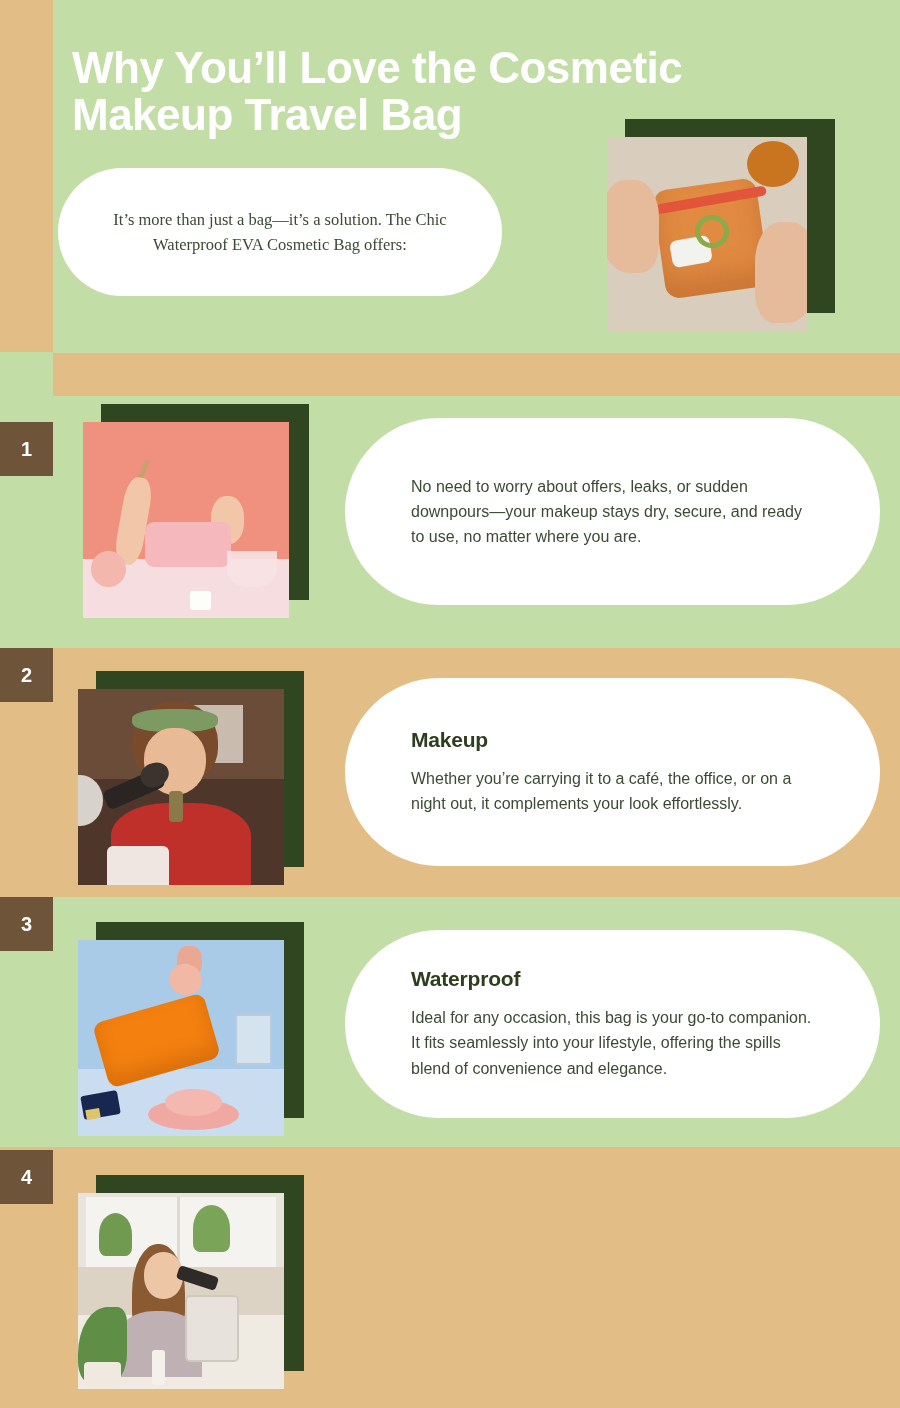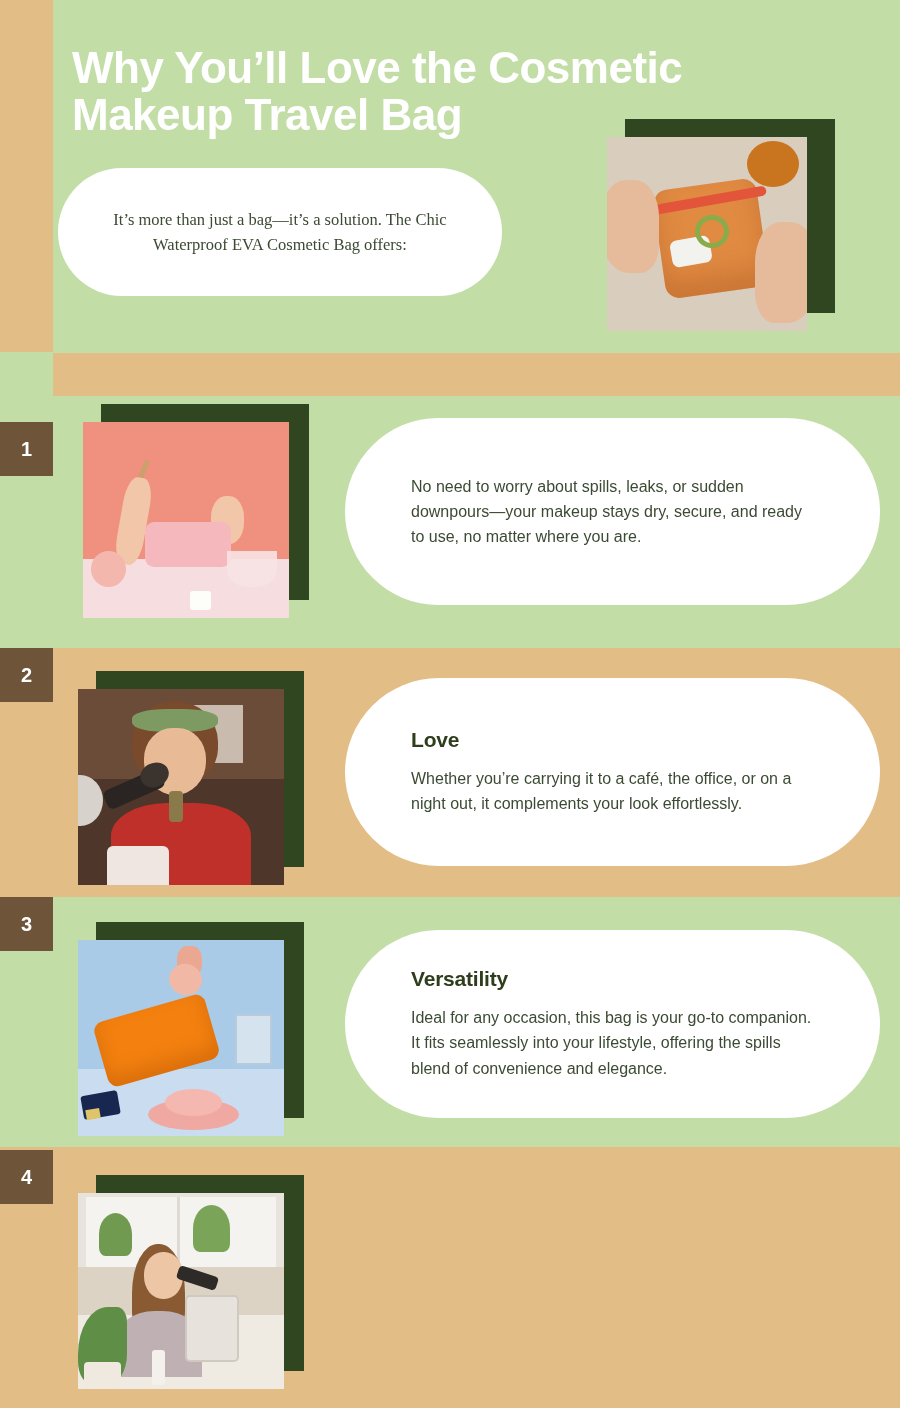--- a/index.html
+++ b/index.html
@@ -368,21 +368,21 @@
             <div class="t1-bag"></div>
           <div class="t1-bowl"></div>
             <div class="t1-perf"></div>
             <div class="t1-cube"></div>
         </div>
       </div>
     </div>
 
     <div class="card-pill" style="left:345px; top:22px; width:535px; height:187px;">
       <div class="card-inner">
-        <div class="card-body">No need to worry about spills, leaks, or sudden downpours—your makeup stays dry, secure, and ready to use, no matter where you are.</div>
+        <div class="card-body">No need to worry about offers, leaks, or sudden downpours—your makeup stays dry, secure, and ready to use, no matter where you are.</div>
       </div>
     </div>
   </div>
 
   <div class="row tan" style="top:648px; height:249px;">
     <div class="badge" style="top:0px;">
       <span>2</span>
     </div>
 
     <div class="thumb-wrap" style="left:78px; top:23px; width:234px; height:214px;">
@@ -400,21 +400,21 @@
           <div class="t2-brushhand"></div>
             <div class="t2-brushtip"></div>
           <div class="t2-cup"></div>
             <div class="t2-mirror"></div>
         </div>
       </div>
     </div>
 
     <div class="card-pill" style="left:345px; top:30px; width:535px; height:188px;">
       <div class="card-inner">
-        <div class="card-title">Love</div>
+        <div class="card-title">Makeup</div>
         <div class="card-body">Whether you’re carrying it to a café, the office, or on a night out, it complements your look effortlessly.</div>
       </div>
     </div>
   </div>
 
   <div class="row green" style="top:897px; height:250px;">
     <div class="badge" style="top:0px;">
       <span>3</span>
     </div>
 
@@ -431,21 +431,21 @@
             <div class="t3-podium2"></div>
           <div class="t3-pouch"></div>
           <div class="t3-lip"></div>
             <div class="t3-lipcap"></div>
         </div>
       </div>
     </div>
 
     <div class="card-pill" style="left:345px; top:33px; width:535px; height:188px;">
       <div class="card-inner">
-        <div class="card-title">Versatility</div>
+        <div class="card-title">Waterproof</div>
         <div class="card-body">Ideal for any occasion, this bag is your go-to companion. It fits seamlessly into your lifestyle, offering the spills blend of convenience and elegance.</div>
       </div>
     </div>
   </div>
 
   <div class="row tan" style="top:1147px; height:261px;">
     <div class="badge" style="top:3px;">
       <span>4</span>
     </div>
 

